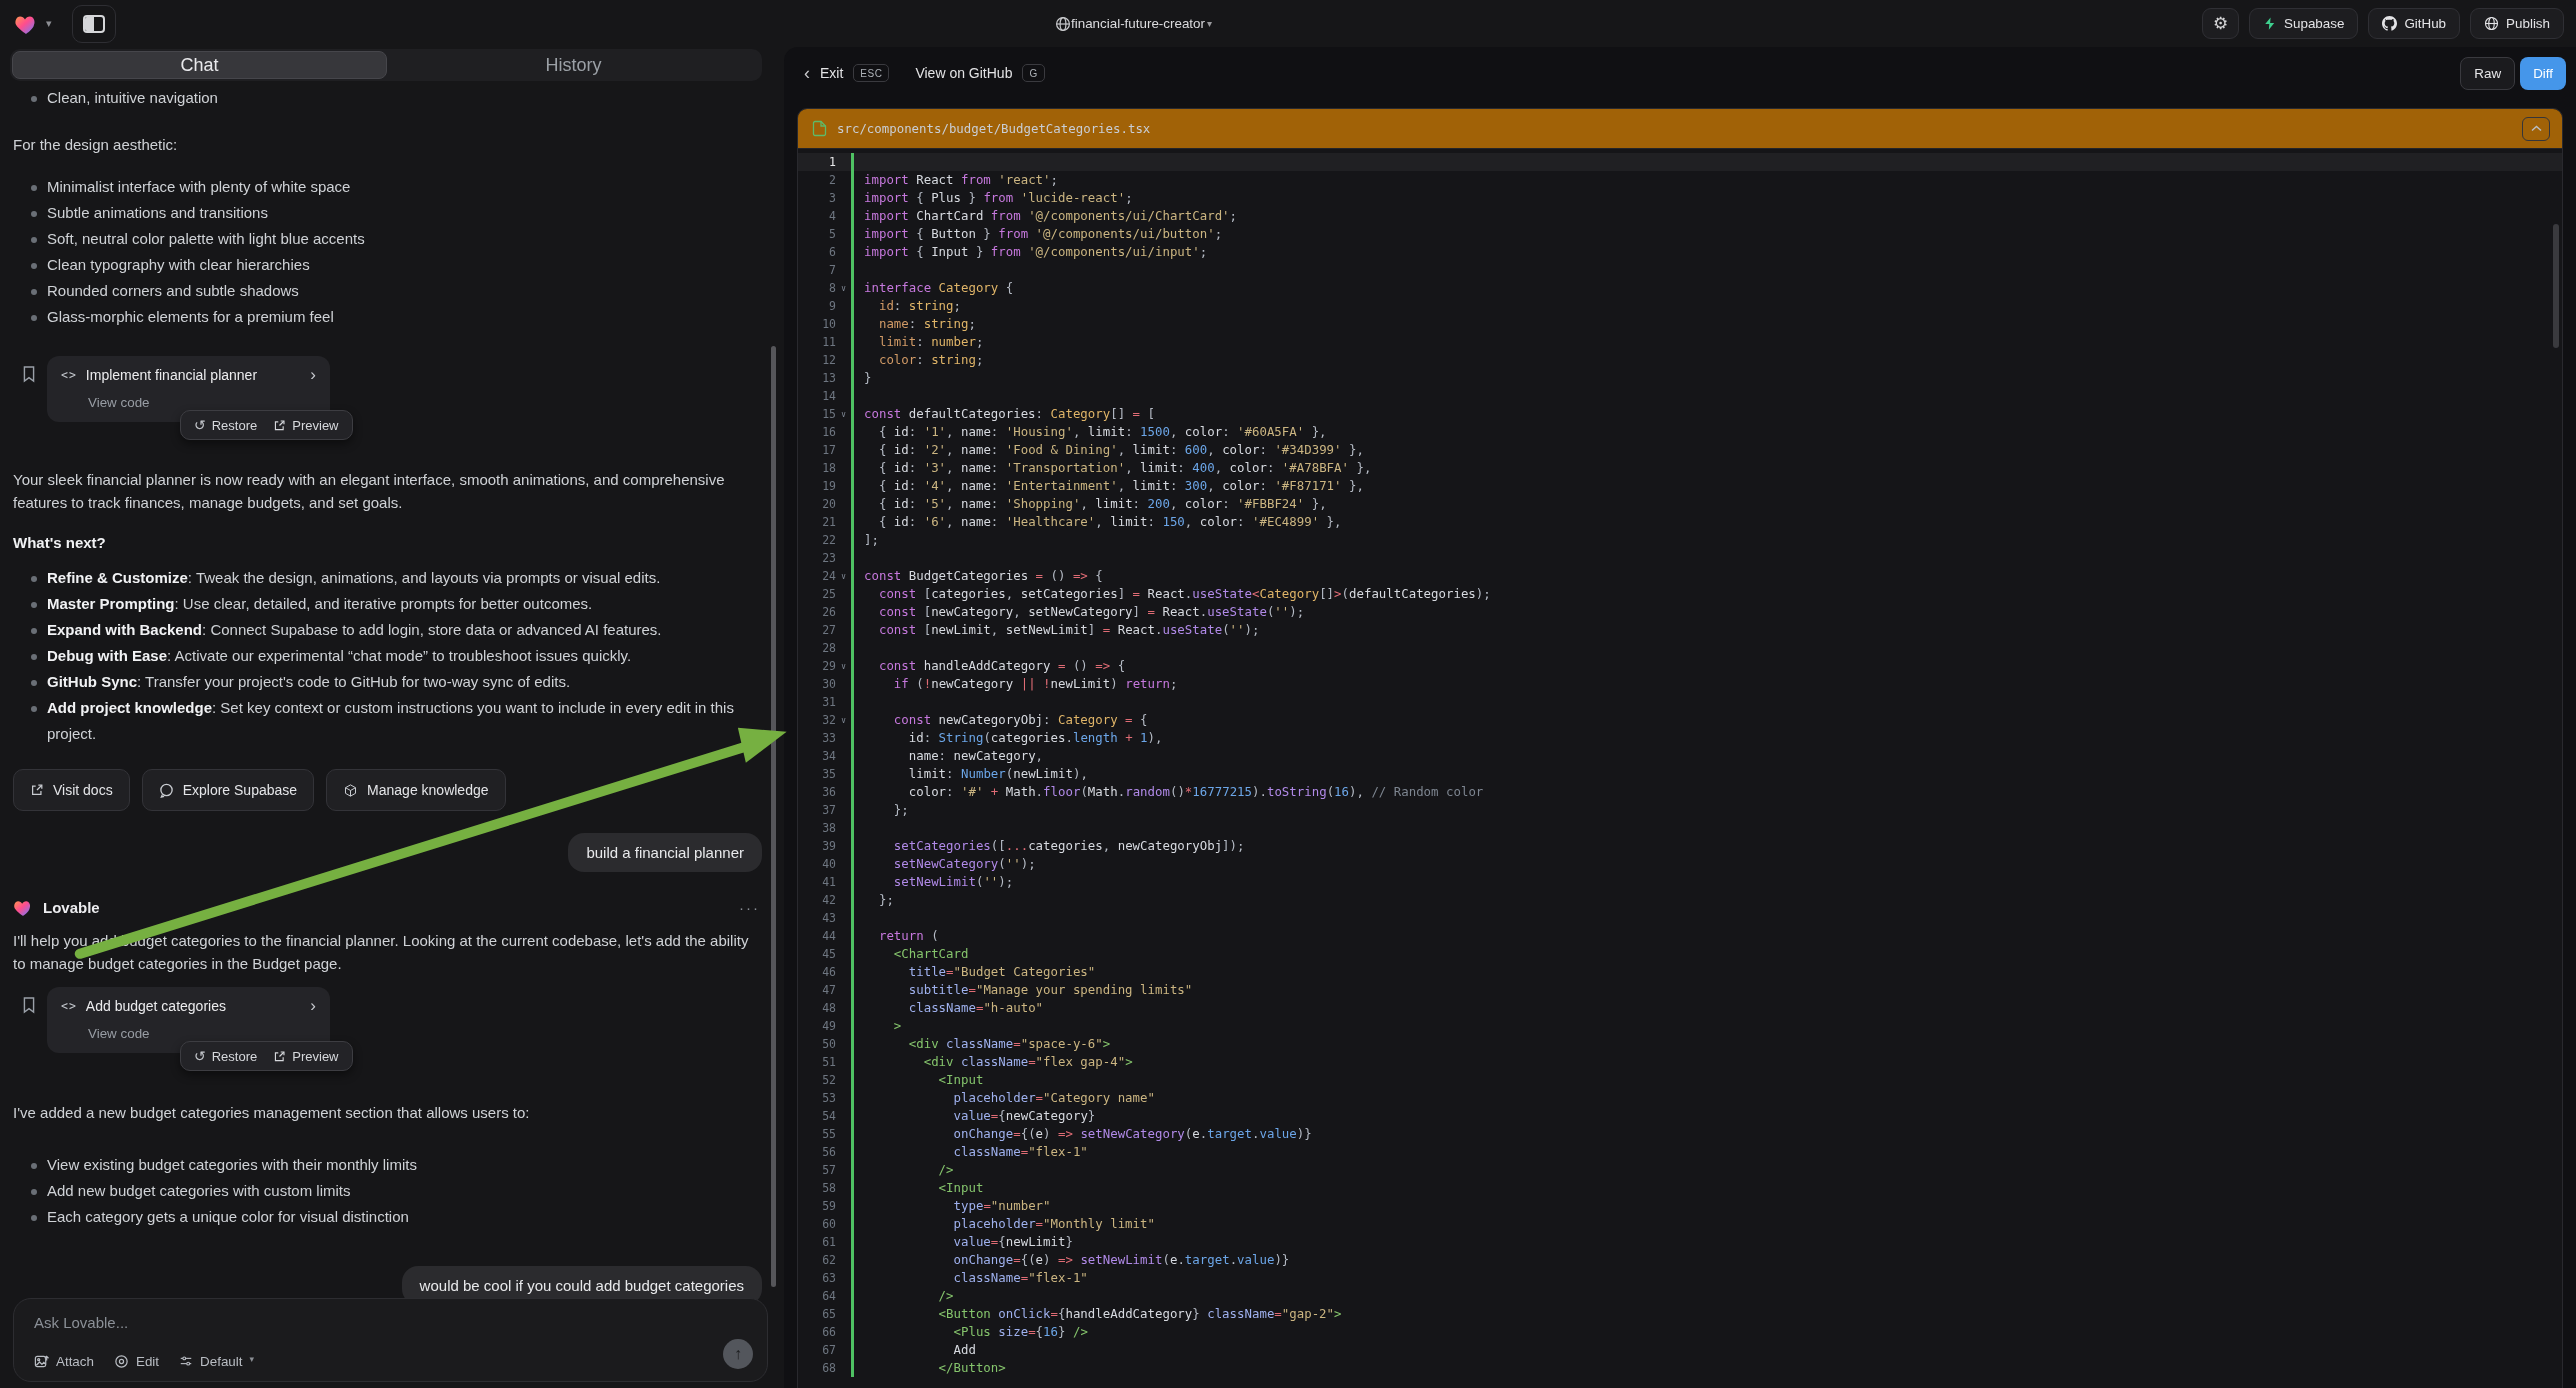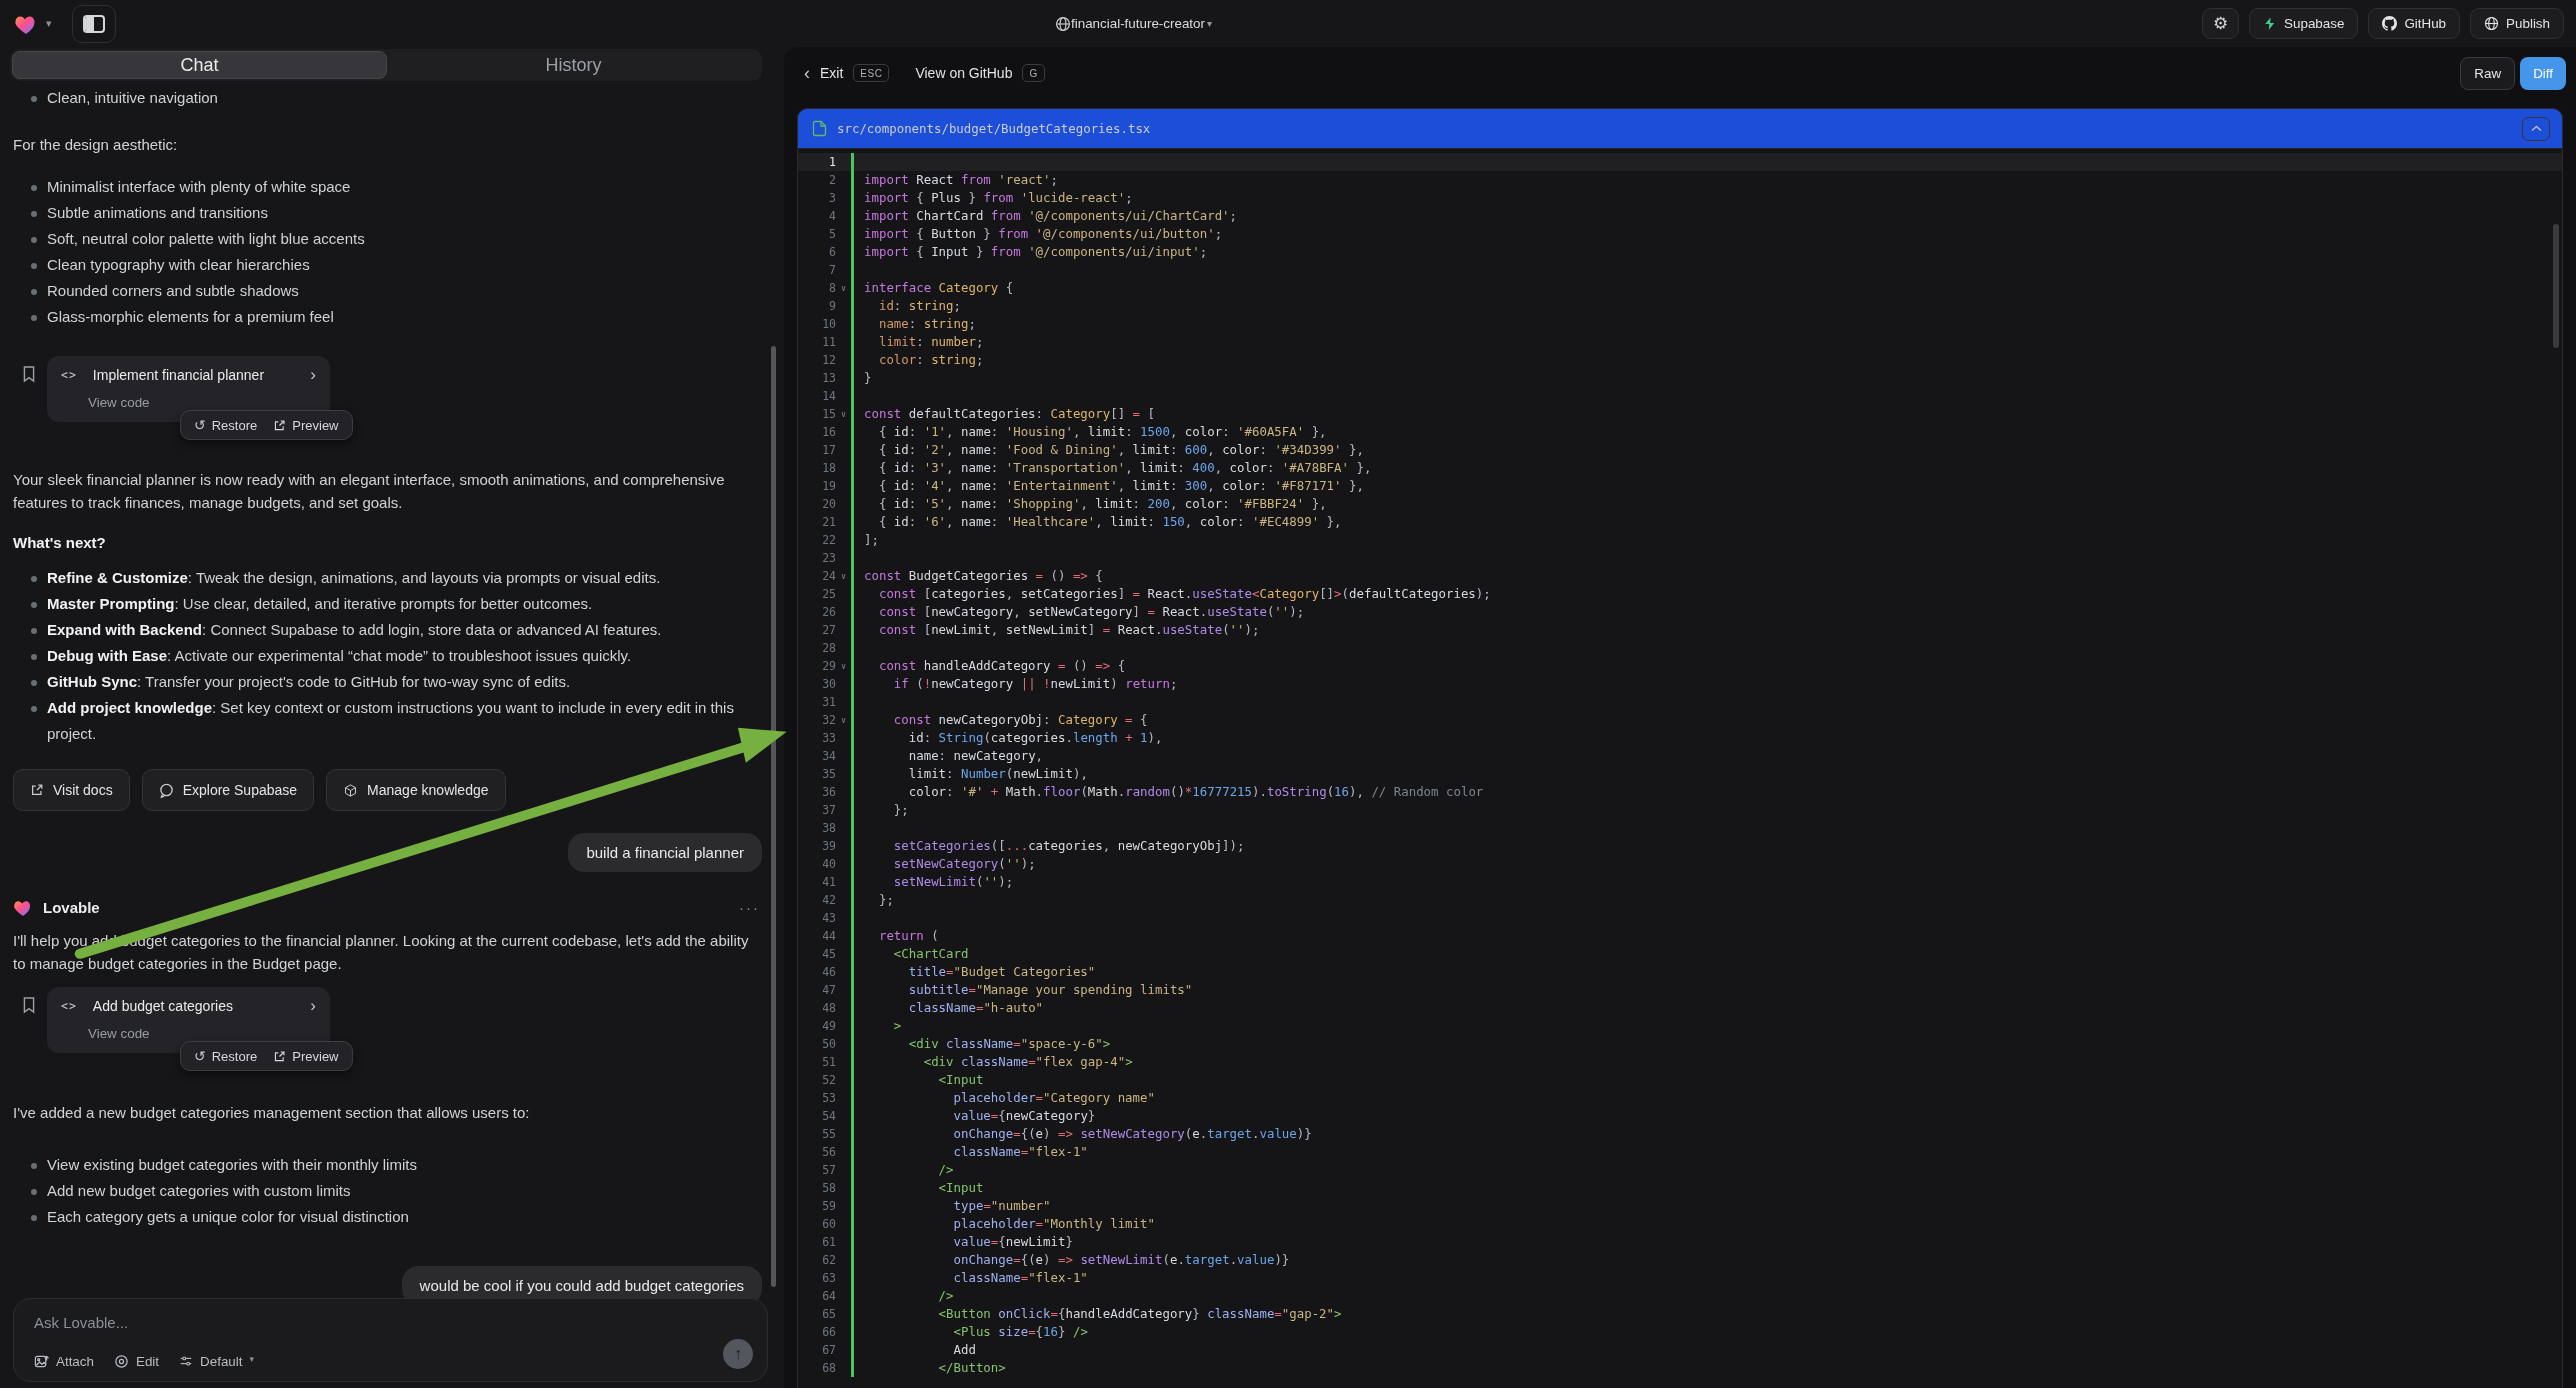--- a/index.html
+++ b/index.html
@@ -46,21 +46,21 @@
   .bullet-list li b { color:#f1f2f4; font-weight:700; }
   .para { font-size:15px; line-height:23px; color:#cfd2d6; max-width:742px; }
   .h-bold { font-size:15px; font-weight:700; color:#f1f2f4; }
 
   
   .vcard-row { position:relative; display:flex; align-items:flex-start; }
   .bookmark-icn { width:20px; height:20px; margin:8px 8px 0 6px; flex:none; }
   .vcard { position:relative; width:283px; background:#242428; border-radius:12px; padding:11px 14px 12px 14px; cursor:pointer; }
   .vcard-title-row { display:flex; align-items:center; gap:9px; }
   .code-glyph { font-family:"DejaVu Sans Mono", monospace; font-size:11.5px; color:#c3c7cd; letter-spacing:1px; }
-  .vcard-title { font-size:14px; color:#ececee; font-weight:500; flex:1; white-space:nowrap;margin-left:7px; }
+  .vcard-title { font-size:14px; color:#ececee; font-weight:500; flex:1; white-space:nowrap; }
   .vcard-chev { font-size:17px; color:#c6c9ce; line-height:14px; }
   .vcard-sub { margin-top:12px; margin-left:27px; font-size:13.4px; color:#989da4; }
   .vcard-pill { position:absolute; left:133px; top:54px; height:30px; display:flex; align-items:center; gap:16px; background:#232327; border:1px solid #3d3d42; border-radius:10px; padding:0 13px; box-shadow:0 4px 10px rgba(0,0,0,.45); white-space:nowrap; z-index:5; }
   .pill-item { display:inline-flex; align-items:center; gap:6px; font-size:13px; color:#d6d8dc; cursor:pointer; }
   .restore-glyph { font-size:14px; color:#c2c5ca; line-height:1; }
 
   
   .actions-row { display:flex; gap:12px; }
   .action-btn { height:42px; display:inline-flex; align-items:center; gap:9px; padding:0 16px; background:#202023; border:1px solid #333338; border-radius:10px; font-size:14px; color:#e4e5e8; cursor:pointer; }
   .action-btn svg { flex:none; }
@@ -91,21 +91,21 @@
   .back-chev { font-size:18px; color:#c9c9cc; margin-right:10px; cursor:pointer; }
   .hdr-label { font-size:14px; color:#e3e3e5; cursor:pointer; }
   .kbd-badge { margin-left:10px; font-size:10px; letter-spacing:0.5px; color:#aeb2b8; border:1px solid #3a3a3f; border-radius:5px; padding:2.5px 6px; }
   .hdr-gap { width:26px; }
   .hdr-spacer { flex:1; }
   .seg-btn { height:33px; padding:0 13px; display:inline-flex; align-items:center; border-radius:8px; font-size:13.4px; cursor:pointer; }
   .seg-raw { background:#1b1b1e; border:1px solid #3a3a3f; color:#e6e6e8; }
   .seg-diff { background:#4596ea; color:#ffffff; margin-left:5px; }
 
   .file-card { position:absolute; left:13px; top:61px; width:1766px; height:1281px; background:#151518; border:1px solid #29292e; border-radius:10px 10px 0 0; overflow:hidden; }
-  .path-bar { height:40px; display:flex; align-items:center; padding:0 12px 0 14px; background:#1d4ed8; border-bottom:1px solid #242428; }
+  .path-bar { height:40px; display:flex; align-items:center; padding:0 12px 0 14px; background:#a16207; border-bottom:1px solid #242428; }
   .file-icon { width:15px; height:17px; margin-right:10px; flex:none; }
   .path-text { font-family:"DejaVu Sans Mono", monospace; font-size:12.4px; color:#c9ced6; flex:1; }
   .collapse-btn { width:28px; height:24px; border:1px solid #35353a; border-radius:6px; display:flex; align-items:center; justify-content:center; cursor:pointer; }
 
   .code-scroll { position:absolute; left:0; top:44px; right:0; bottom:0; overflow:hidden; }
   .code-row { display:flex; height:18px; font-family:"DejaVu Sans Mono", monospace; font-size:12.4px; line-height:18px; white-space:pre; }
   .code-row.hl { background:rgba(255,255,255,0.05); }
   .gut { width:38px; text-align:right; color:#6e7681; flex:none; font-size:11.5px; }
   .gut.bright { color:#e8e8ea; }
   .chev-slot { width:15px; text-align:center; color:#7a828e; font-size:8.5px; flex:none; cursor:pointer; }

